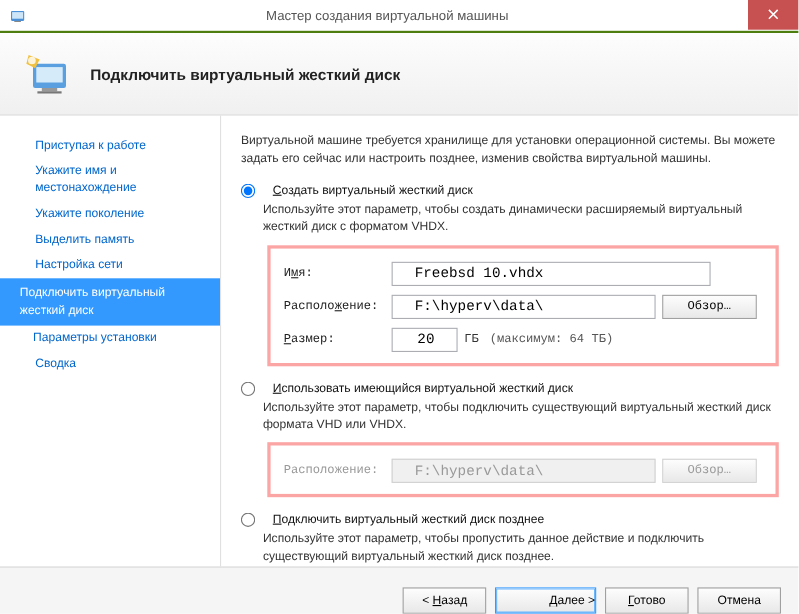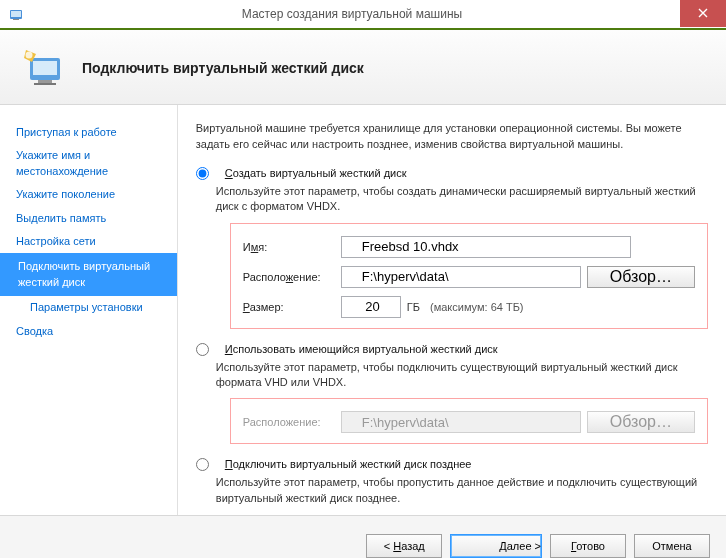--- a/index.html
+++ b/index.html
@@ -58,21 +58,21 @@
 .body {
   display: flex;
   height: 410px;
 }
 .sidebar {
   width: 200px;
   padding: 16px 0 0 0;
 }
 .side-item {
   color: #0066cc;
-  padding: 4px 16px;
+  padding: 4px 32px;
   cursor: pointer;
   line-height: 1.4;
 }
 .side-item.selected {
   background: #3399ff;
   color: #fff;
   padding: 6px 18px;
 }
 .side-item.sub { padding-left: 30px; }
 .content {
@@ -82,23 +82,24 @@
   color: #333;
   font-size: 11px;
 }
 .intro { line-height: 1.45; margin-bottom: 14px; }
 .opt-group { margin-bottom: 14px; }
 .opt-header { display: flex; align-items: flex-start; gap: 16px; margin-bottom: 4px; }
 .opt-header input[type="radio"] { margin: 0; }
 .opt-label { color: #111; }
 .opt-desc { margin-left: 20px; color: #333; line-height: 1.4; margin-bottom: 8px; }
 .field-box {
-  margin-left: 34px;
-  border: 1px solid #fca5a5;
+  margin-left: 24px;
+  border: 3px solid #fca5a5;
   padding: 12px 12px 10px 12px;
+  font-family: Liberation Mono, monospace;
 }
 .field-row {
   display: flex;
   align-items: center;
   margin-bottom: 8px;
   gap: 6px;
 }
 .field-label { width: 92px; color: #222; }
 .field-label.disabled { color: #999; }
 .text-input {
@@ -109,21 +110,21 @@
   font-size: 13px;
 }
 .text-input.disabled { background: #f0f0f0; color: #999; border-color: #d0d0d0; }
 .num-input { width: 60px; text-align: right; }
 .browse-btn {
   height: 22px;
   padding: 0 22px;
   background: linear-gradient(#fdfdfd,#e8e8e8);
   border: 1px solid #a0a0a0;
   font-family: inherit;
-  font-size: 16px;
+  font-size: 11px;
   cursor: pointer;
 }
 .browse-btn:disabled {
   color: #999;
   border-color: #d0d0d0;
   cursor: default;
 }
 .size-hint { color: #555; margin-left: 4px; }
 .footer {
   border-top: 1px solid #d8d8d8;

